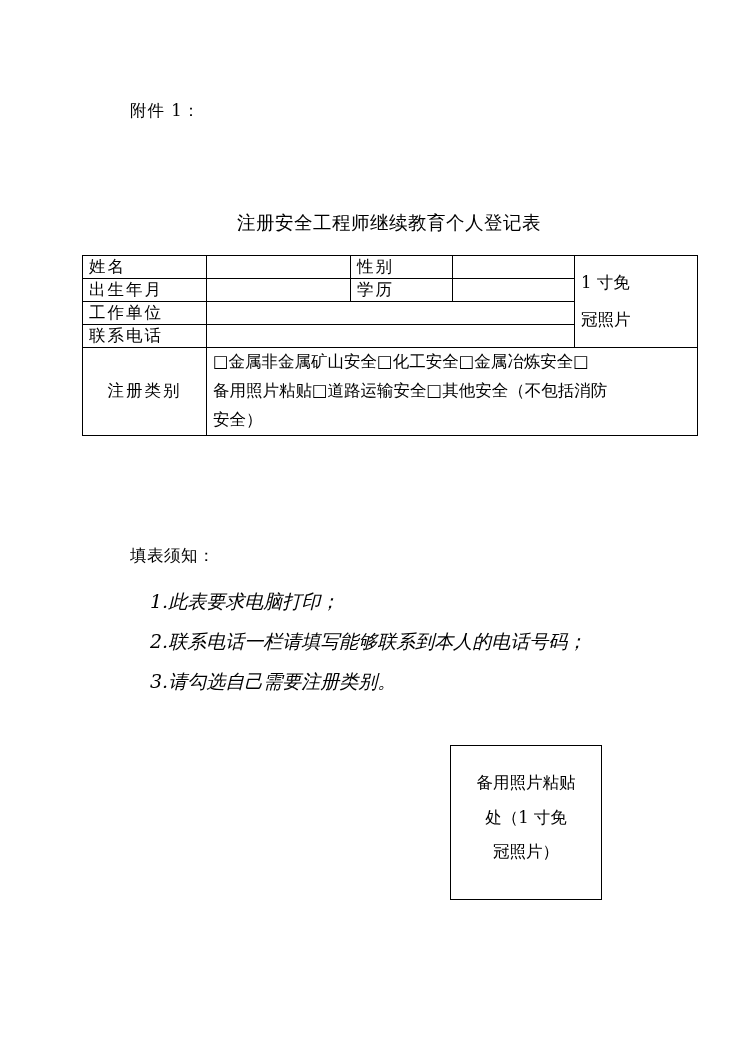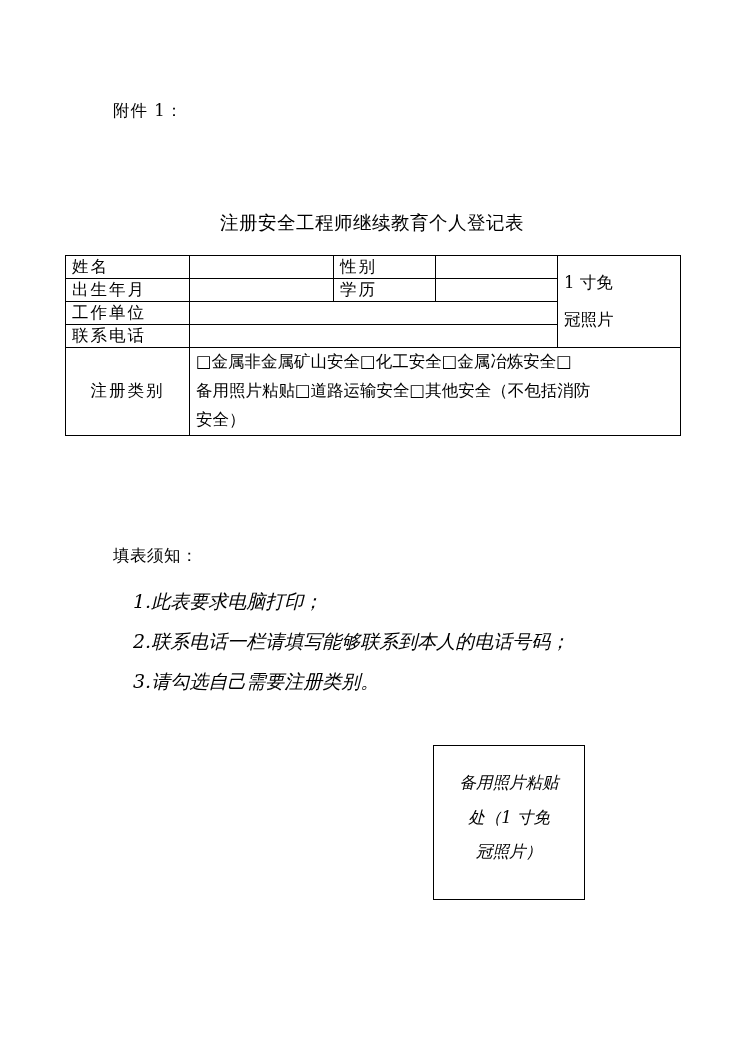--- a/index.html
+++ b/index.html
@@ -10,21 +10,21 @@
   body {
     width: 744px;
     height: 1053px;
     position: relative;
     font-family: "DejaVu Serif", "Liberation Serif", serif;
     color: #000000;
     overflow: hidden;
   }
   .page {
     position: absolute;
-    left: 0; top: 0;
+    left: 17px; top: 0;
     width: 608px;
     height: 1053px;
     box-sizing: border-box;
   }
   .attachment-label {
     position: absolute;
     left: 113px;
     top: 100px;
     font-size: 16.5px;
     letter-spacing: 1px;
@@ -98,21 +98,20 @@
     left: 433px;
     top: 745px;
     width: 152px;
     height: 155px;
     border: 1px solid #000000;
     box-sizing: border-box;
     font-size: 16.5px;
     line-height: 2.1;
     padding: 20px 12px 0 12px;
     text-align: center;
-    font-style: italic;
   }
 </style>
 </head>
 <body>
 
 <div class="page">
 
   <div class="attachment-label">附件 1：</div>
 
   <div class="doc-title">注册安全工程师继续教育个人登记表</div>

